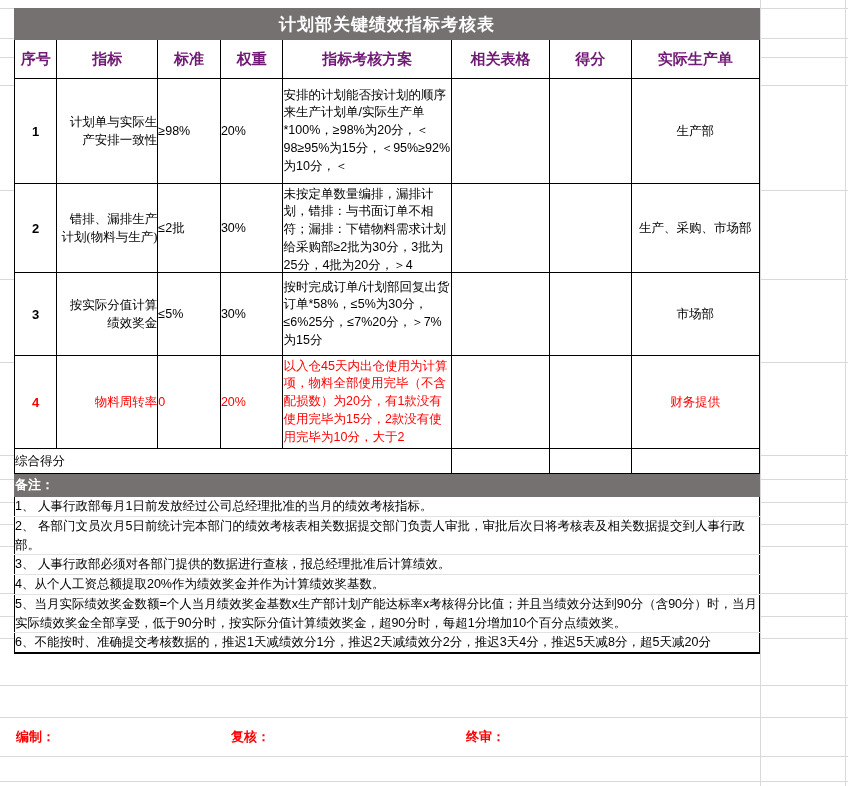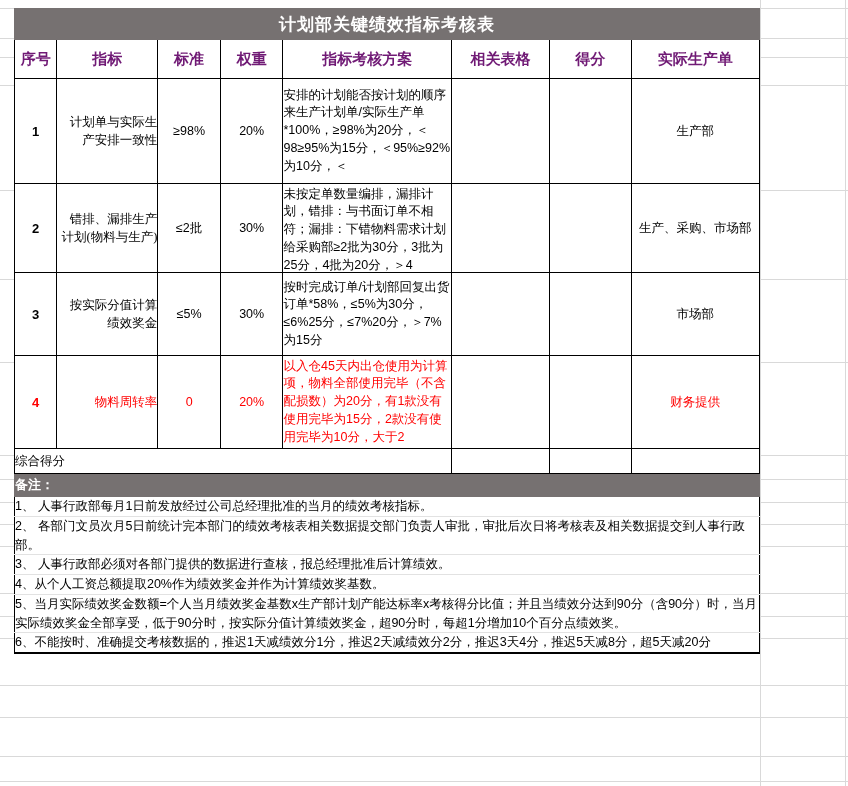--- a/index.html
+++ b/index.html
@@ -86,21 +86,21 @@
     font-weight: bold;
   }
   .c-name {
     text-align: right;
     font-size: 12.5px;
     line-height: 1.45;
     padding: 2px 6px;
     font-family: Liberation Serif, serif;
   }
   .c-std, .c-wt {
-    text-align: center;
+    text-align: left;
     font-size: 12.5px;
   }
   .c-scheme {
     text-align: left;
     font-size: 12.5px;
     line-height: 1.42;
     padding: 2px 4px 2px 5px;
     overflow: hidden;
   }
   .c-scheme .clip {
@@ -303,14 +303,19 @@
       <tr>
         <td class="remark-line" colspan="8">5、当月实际绩效奖金数额=个人当月绩效奖金基数x生产部计划产能达标率x考核得分比值；并且当绩效分达到90分（含90分）时，当月实际绩效奖金全部享受，低于90分时，按实际分值计算绩效奖金，超90分时，每超1分增加10个百分点绩效奖。</td>
       </tr>
       <tr>
         <td class="remark-line last" colspan="8">6、不能按时、准确提交考核数据的，推迟1天减绩效分1分，推迟2天减绩效分2分，推迟3天4分，推迟5天减8分，超5天减20分</td>
       </tr>
     </tbody>
       </table>
   </div>
 
+  <div class="sig-strip">
+    <span class="sig-item" style="left:2px">编制：</span>
+    <span class="sig-item" style="left:217px">复核：</span>
+    <span class="sig-item" style="left:452px">终审：</span>
+  </div>
 
 </div>
 
 </body></html>

